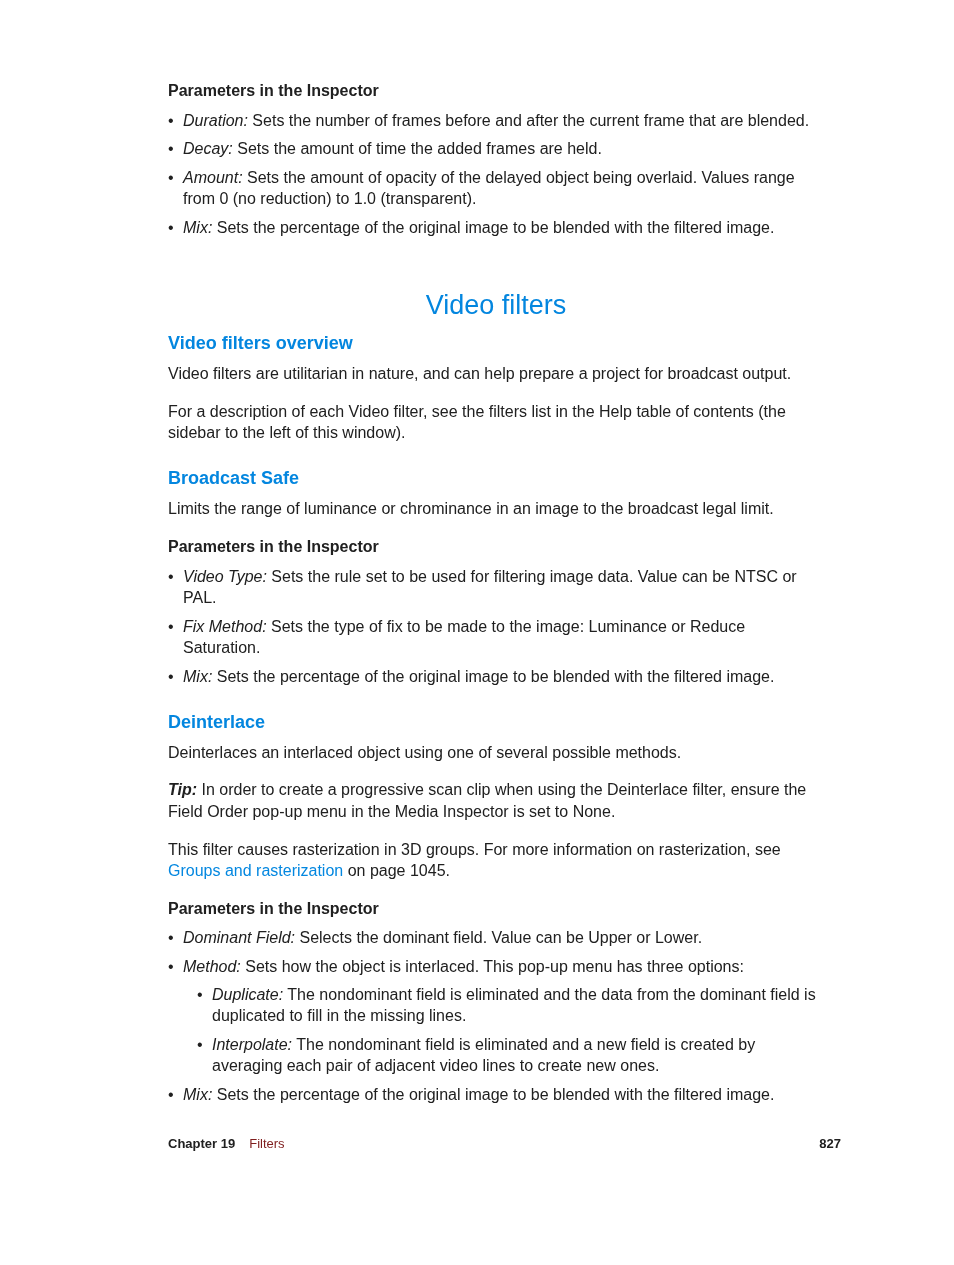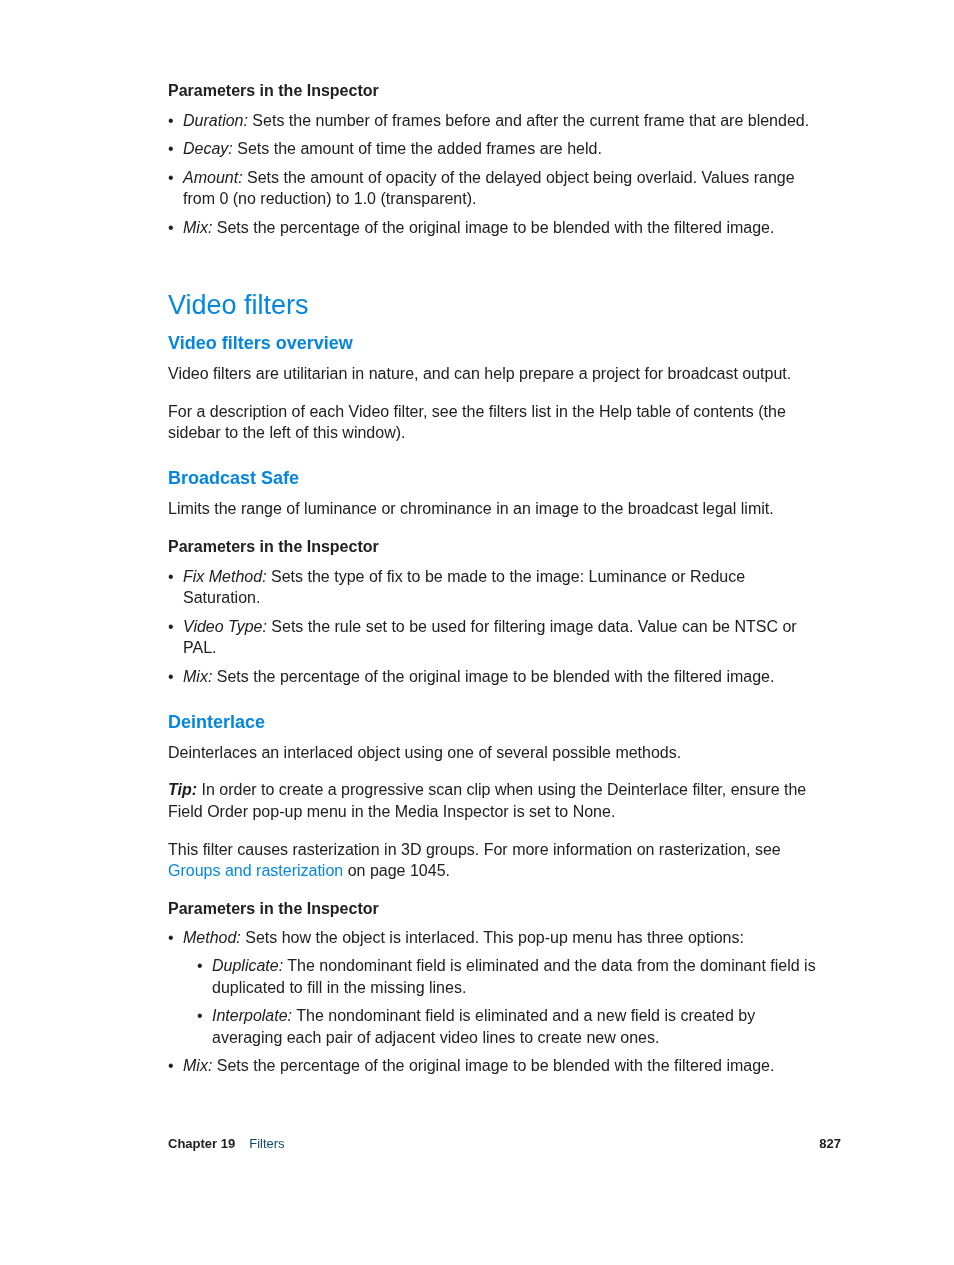--- a/index.html
+++ b/index.html
@@ -59,41 +59,42 @@
     position: absolute;
     left: 0;
     top: 0;
   }
   .term { font-style: italic; }
   .h1 {
     color: #0386df;
     font-size: 27px;
     font-weight: 400;
     margin: 48px 0 8px 0;
+    text-align: center;
   }
   .h2 {
     color: #0386df;
     font-size: 18px;
     font-weight: 700;
     margin: 22px 0 2px 0;
   }
   p { margin: 8px 0 16px 0; }
   a.link { color: #0387e0; text-decoration: none; }
   .tip-label { font-style: italic; font-weight: 700; }
   .footer {
     position: absolute;
     bottom: 72px;
     left: 168px;
     right: 113px;
     font-size: 13px;
     display: flex;
     align-items: flex-end;
   }
   .footer .chapter-label { font-weight: 700; }
-  .footer .chapter-topic { color: #0c4a6e; margin-left: 14px; }
+  .footer .chapter-topic { color: #7f1d1d; margin-left: 14px; }
   .footer .spacer { flex: 1; }
   .footer .page-num { font-weight: 700; }
 </style>
 </head>
 <body>
 
 <div class="page">
   <div class="content">
 
     <div class="param-heading">Parameters in the Inspector</div>
@@ -107,32 +108,33 @@
     <div class="h1">Video filters</div>
 
     <div class="h2" style="margin-top:6px;">Video filters overview</div>
     <p>Video filters are utilitarian in nature, and can help prepare a project for broadcast output.</p>
     <p>For a description of each Video filter, see the filters list in the Help table of contents (the sidebar to the left of this window).</p>
 
     <div class="h2">Broadcast Safe</div>
     <p>Limits the range of luminance or chrominance in an image to the broadcast legal limit.</p>
     <div class="param-heading">Parameters in the Inspector</div>
     <ul class="bullets">
+      <li><span class="term">Video Type:</span><span> Sets the rule set to be used for filtering image data. Value can be NTSC or PAL.</span></li>
       <li><span class="term">Fix Method:</span><span> Sets the type of fix to be made to the image: Luminance or Reduce Saturation.</span></li>
-      <li><span class="term">Video Type:</span><span> Sets the rule set to be used for filtering image data. Value can be NTSC or PAL.</span></li>
       <li><span class="term">Mix:</span><span> Sets the percentage of the original image to be blended with the filtered image.</span></li>
     </ul>
 
     <div class="h2">Deinterlace</div>
     <p>Deinterlaces an interlaced object using one of several possible methods.</p>
     <p><span class="tip-label">Tip:  </span><span>In order to create a progressive scan clip when using the Deinterlace filter, ensure the Field Order pop-up menu in the Media Inspector is set to None.</span></p>
     <p><span>This filter causes rasterization in 3D groups. For more information on rasterization, see </span><a class="link" href="#">Groups and rasterization</a><span> on page 1045.</span></p>
 
     <div class="param-heading">Parameters in the Inspector</div>
     <ul class="bullets">
+      <li><span class="term">Dominant Field:</span><span> Selects the dominant field. Value can be Upper or Lower.</span></li>
       <li><span class="term">Method:</span><span> Sets how the object is interlaced. This pop-up menu has three options:</span>
         <ul class="nested">
           <li><span class="term">Duplicate:</span><span> The nondominant field is eliminated and the data from the dominant field is duplicated to fill in the missing lines.</span></li>
           <li><span class="term">Interpolate:</span><span> The nondominant field is eliminated and a new field is created by averaging each pair of adjacent video lines to create new ones.</span></li>
         </ul>
       </li>
       <li><span class="term">Mix:</span><span> Sets the percentage of the original image to be blended with the filtered image.</span></li>
     </ul>
 
   </div>

